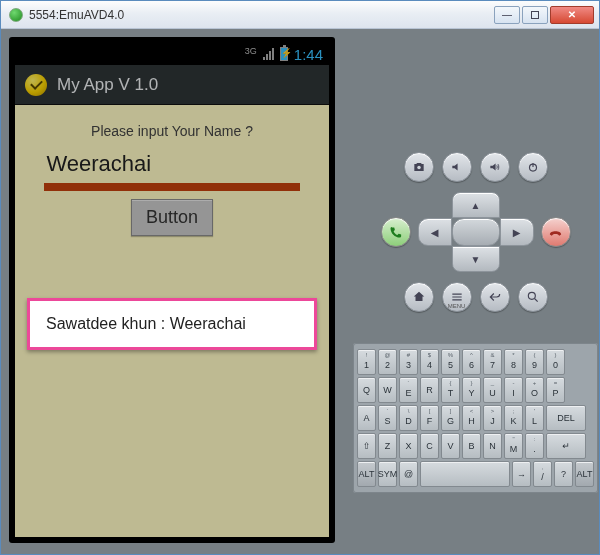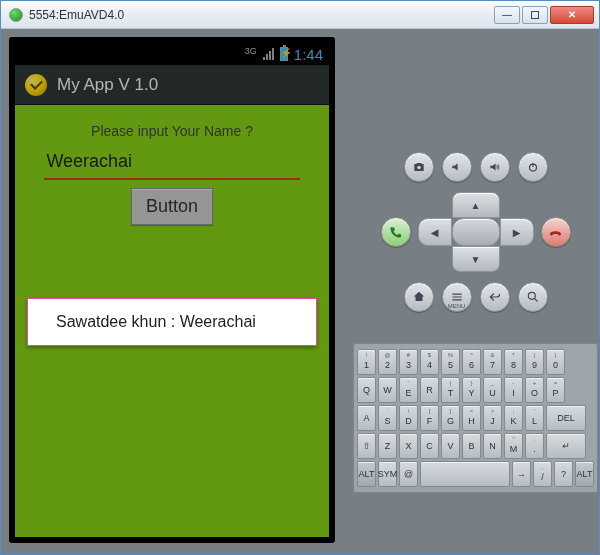--- a/index.html
+++ b/index.html
@@ -59,34 +59,34 @@
     height:40px;background:#2e3436;display:flex;align-items:center;padding:15px 10px;
     border-bottom:1px solid #111;
   }
   .ab-icon {
     width:22px;height:22px;border-radius:50%;margin-right:10px;
     background:radial-gradient(circle at 35% 30%,#fff36b,#f9d200 55%,#b89300);
     position:relative;
   }
   .ab-icon::after{content:"";position:absolute;left:8px;top:4px;width:5px;height:9px;border:2px solid #5a4a00;border-left:none;border-top:none;transform:rotate(45deg)}
   .ab-title{color:#eceff1;font-size:17px}
-  .app-content{background:#84cc16;height:calc(100% - 62px);padding:14px 12px;text-align:center}
+  .app-content{background:#fef9c3;height:calc(100% - 62px);padding:14px 12px;text-align:center}
   .prompt{font-size:14px;color:#444;margin:4px 0 10px}
   .name-input{
-    width:88%;font-size:18px;color:#222;padding:2px 2px 6px;border:none;
-    border-bottom:2px solid #c2410c;background:transparent;text-align:left;
+    width:88%;font-size:22px;color:#222;padding:2px 2px 6px;border:none;
+    border-bottom:8px solid #c2410c;background:transparent;text-align:left;
   }
   .main-btn{
     margin-top:8px;font-size:18px;color:#333;background:#c7c7c7;
     border:1px solid #8b8b8b;padding:7px 14px;cursor:pointer;
     box-shadow:inset 0 1px 0 #e6e6e6,0 1px 1px rgba(0,0,0,.25);
   }
   .toast{
     position:absolute;left:12px;right:12px;top:255px;background:#fff;
-    border:1px solid #ec4899;padding:14px 28px;font-size:16px;color:#222;
+    border:3px solid #ec4899;padding:14px 16px;font-size:16px;color:#222;
     box-shadow:0 2px 4px rgba(0,0,0,.35);text-align:left;
   }
 
   .right-panel{flex:1;height:100%;padding:8px 10px 10px;display:flex;flex-direction:column;align-items:center;}
   .controls{margin-top:110px}
   .crow{display:flex;justify-content:center;gap:8px;margin:5px 0}
   .cb{
     width:30px;height:30px;border-radius:50%;
     background:linear-gradient(#e2e6ea,#b6bcc3);border:1px solid #8a9199;
     display:flex;align-items:center;justify-content:center;font-size:13px;color:#3c4750;

